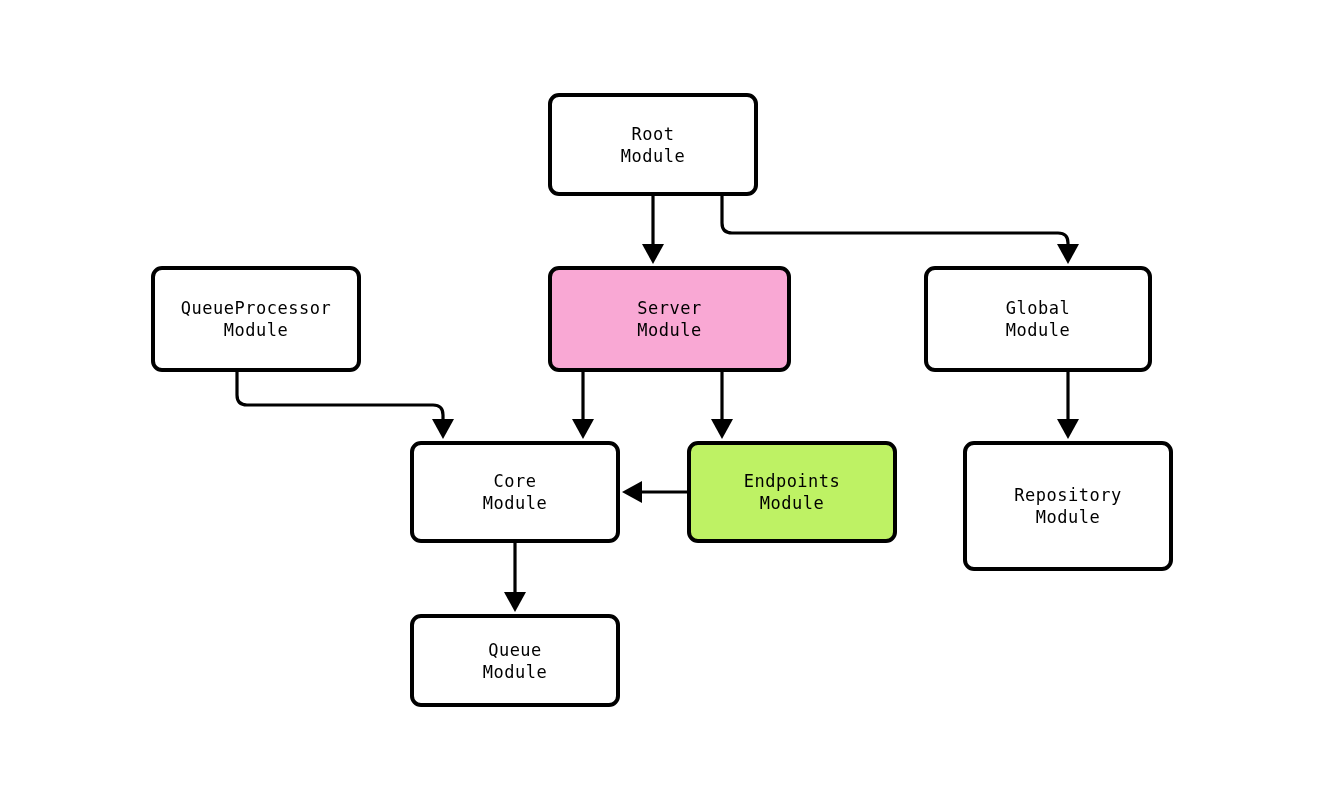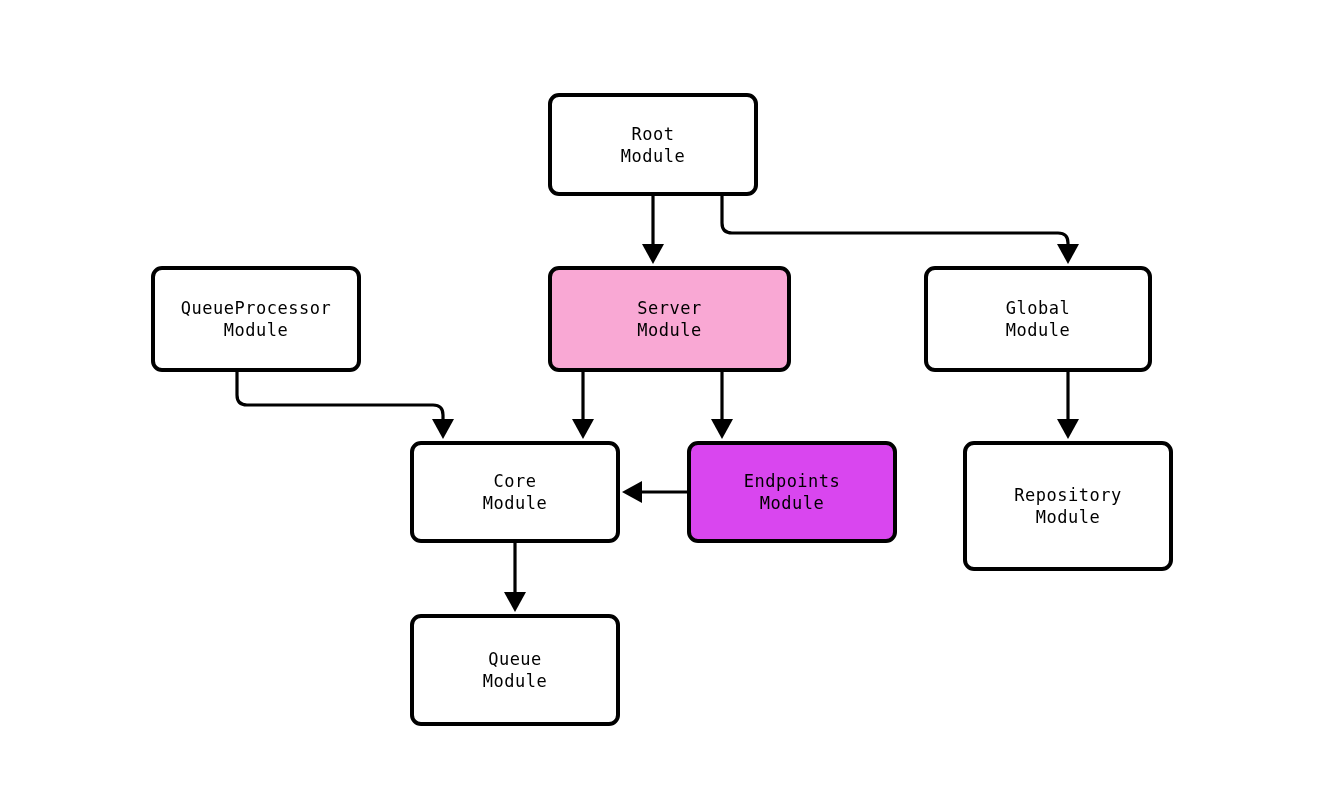--- a/index.html
+++ b/index.html
@@ -93,27 +93,27 @@
         <div class="node-label-line">Module</div>
       </div>
       <div class="node" style="left: 924px; top: 266px; width: 228px; height: 106px; border-color: rgb(0, 0, 0); background: rgb(255, 255, 255);">
         <div class="node-label-line">Global</div>
         <div class="node-label-line">Module</div>
       </div>
       <div class="node" style="left: 410px; top: 441px; width: 210px; height: 102px; border-color: rgb(0, 0, 0); background: rgb(255, 255, 255);">
         <div class="node-label-line">Core</div>
         <div class="node-label-line">Module</div>
       </div>
-      <div class="node" style="left: 687px; top: 441px; width: 210px; height: 102px; border-color: rgb(0, 0, 0); background: #d946ef;">
+      <div class="node" style="left: 687px; top: 441px; width: 210px; height: 102px; border-color: rgb(0, 0, 0); background: #bef264;">
         <div class="node-label-line">Endpoints</div>
         <div class="node-label-line">Module</div>
       </div>
       <div class="node" style="left: 963px; top: 441px; width: 210px; height: 130px; border-color: rgb(0, 0, 0); background: rgb(255, 255, 255);">
         <div class="node-label-line">Repository</div>
         <div class="node-label-line">Module</div>
       </div>
-      <div class="node" style="left: 410px; top: 614px; width: 210px; height: 112px; border-color: rgb(0, 0, 0); background: rgb(255, 255, 255);">
+      <div class="node" style="left: 410px; top: 614px; width: 210px; height: 93px; border-color: rgb(0, 0, 0); background: rgb(255, 255, 255);">
         <div class="node-label-line">Queue</div>
         <div class="node-label-line">Module</div>
       </div>
     </div>
 
 </div>
 
 </body></html>

